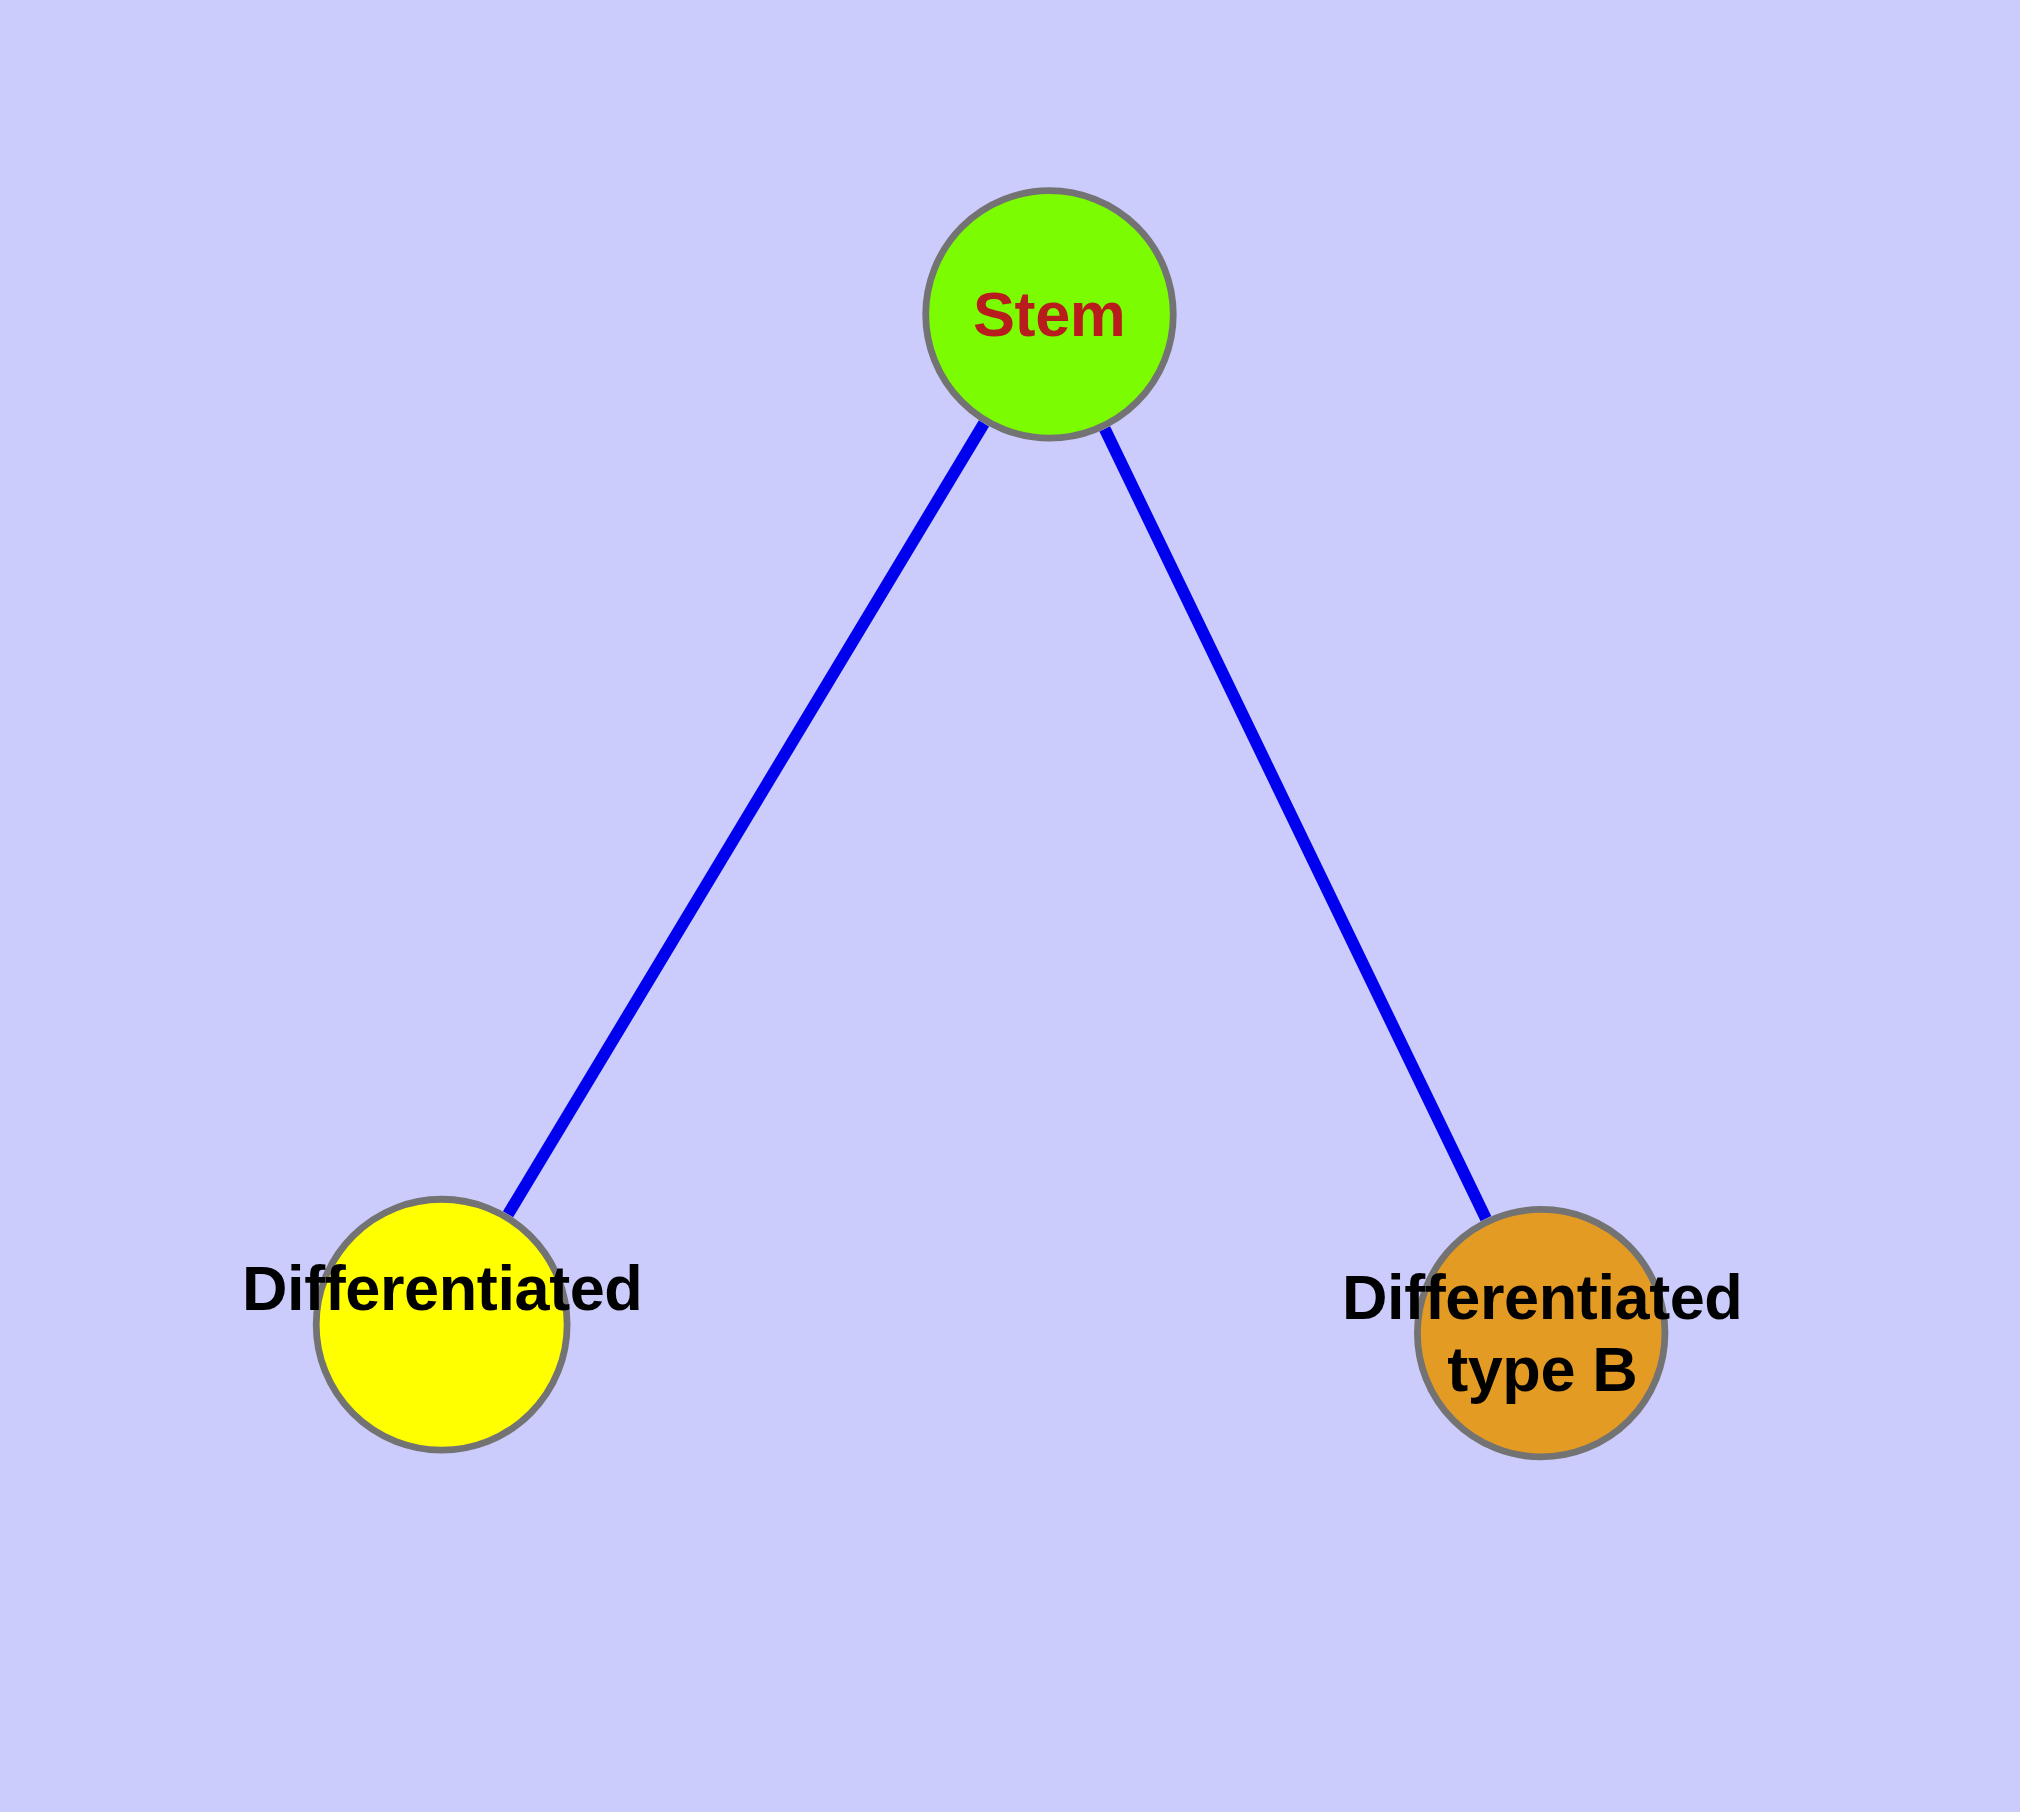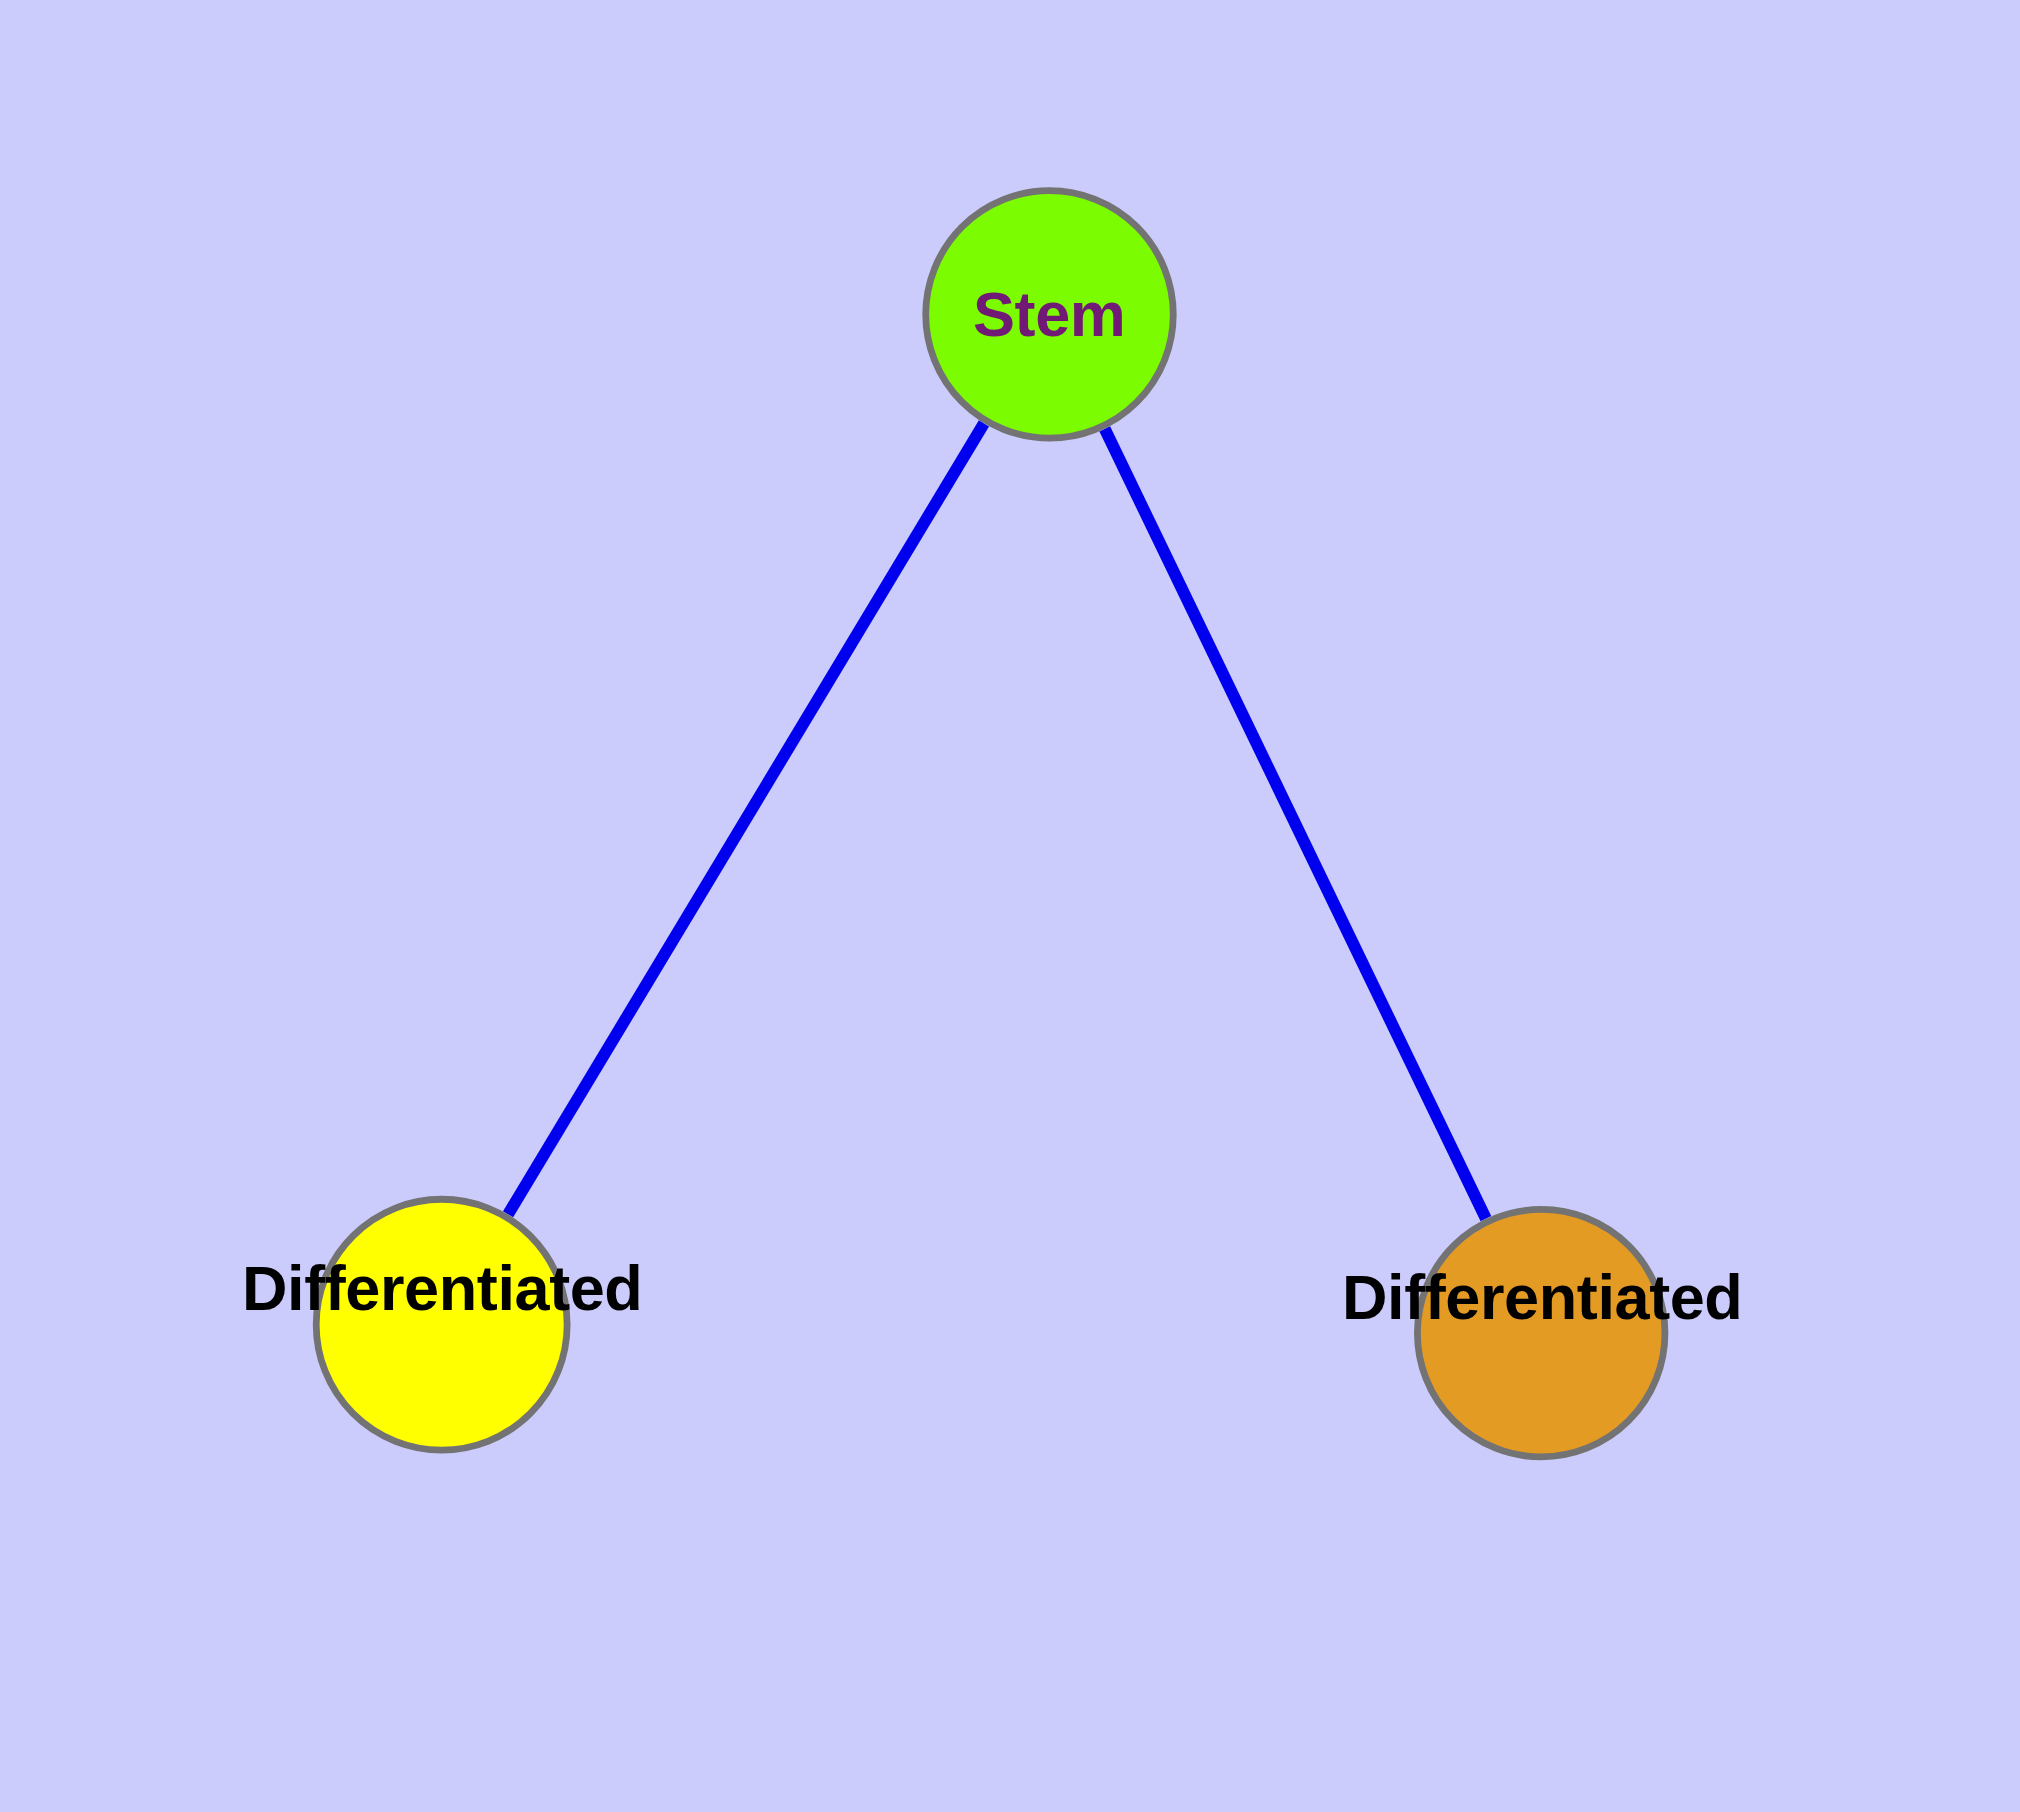--- a/index.html
+++ b/index.html
@@ -52,25 +52,26 @@
         <line x1="1303.1872142071281" y1="506.0948818568416" x2="1752.8127857928719" y2="1437.9051181431585" stroke="#0000ee" stroke-width="14" stroke-linecap="butt"></line>
       </g>
     <g id="node-layer">
         <circle cx="1238" cy="371" r="146" fill="#7cfc00" stroke="#737373" stroke-width="8"></circle>
         <circle cx="521" cy="1563" r="148" fill="#ffff00" stroke="#737373" stroke-width="8"></circle>
         <circle cx="1818" cy="1573" r="146" fill="#e49b24" stroke="#737373" stroke-width="8"></circle>
       </g>
   </svg>
 
   <div id="label-layer">
-      <div class="node-label" style="font-size: 63px; color: #701a75; left: 973px; top: 279px;">
+      <div class="node-label" style="font-size: 63px; color: #b91c1c; left: 973px; top: 279px;">
         <div>Stem</div>
       </div>
       <div class="node-label" style="font-size: 63px; color: rgb(0, 0, 0); left: 242px; top: 1253px;">
         <div>Differentiated</div>
       </div>
       <div class="node-label" style="font-size: 63px; color: rgb(0, 0, 0); left: 1342px; top: 1262px;">
         <div>Differentiated</div>
+        <div>type B</div>
       </div>
     </div>
 
 </div>
 
 
 </body></html>

